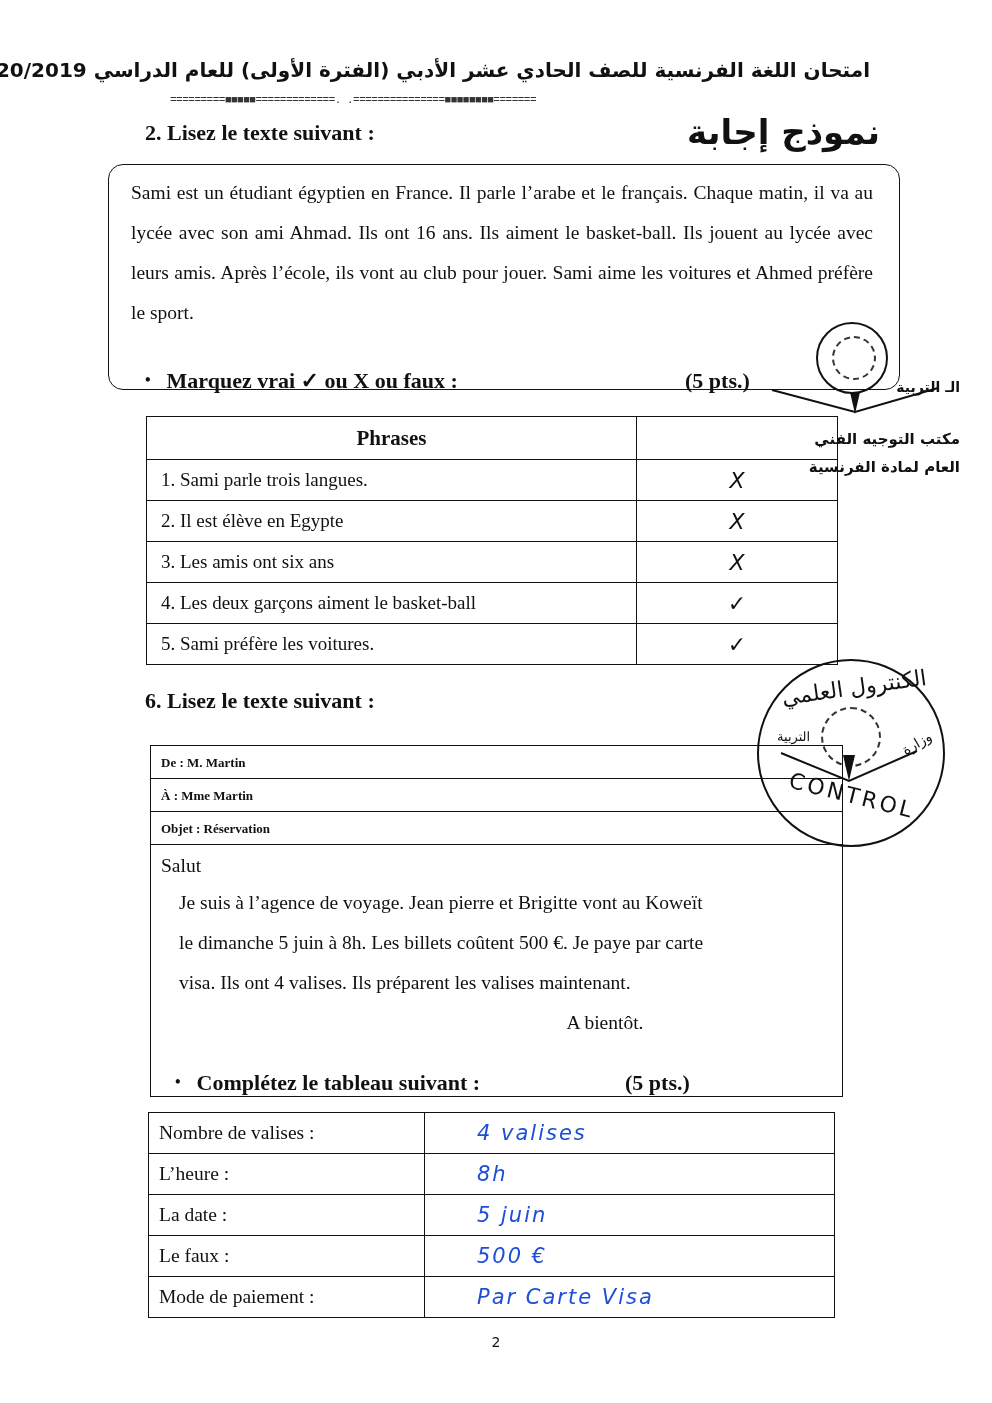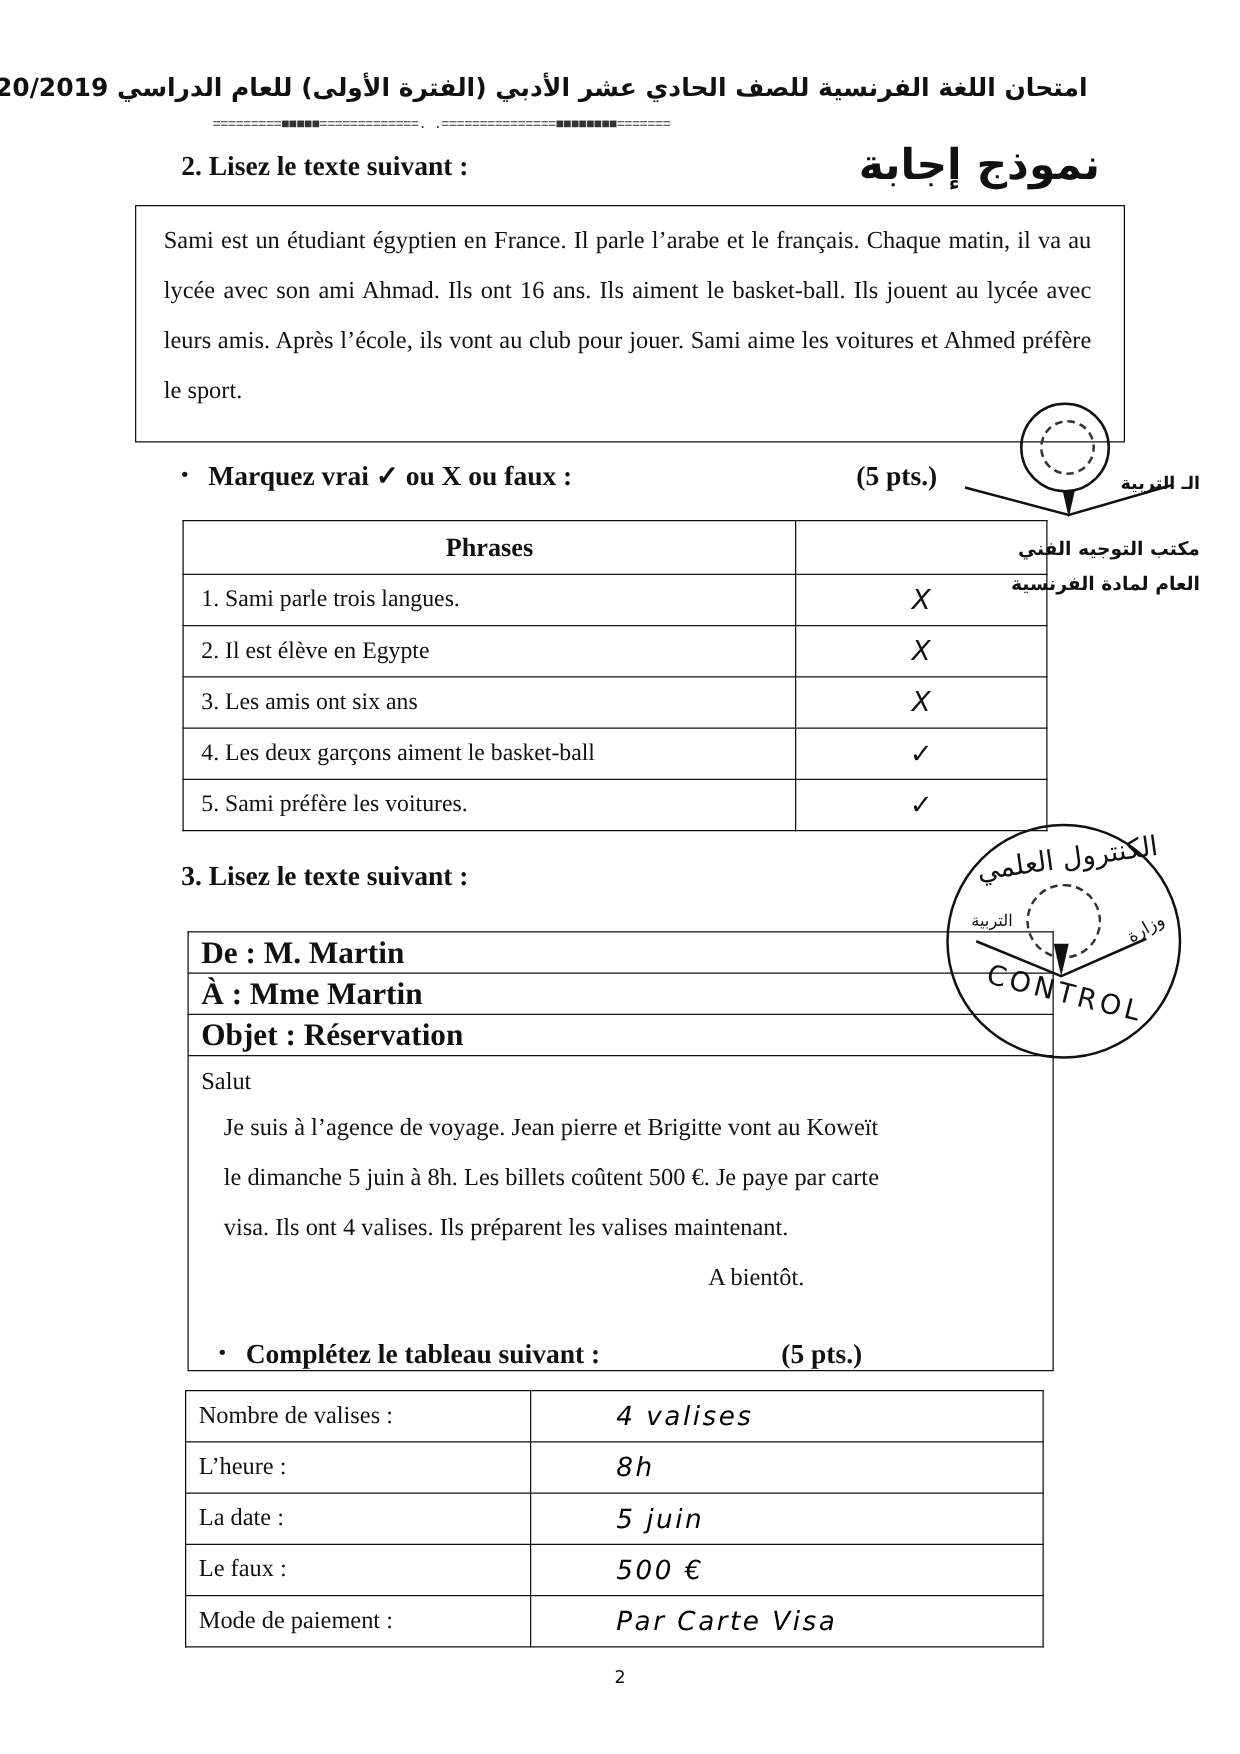--- a/index.html
+++ b/index.html
@@ -7,43 +7,43 @@
          font-family: "Liberation Serif", "DejaVu Serif", serif; color: #111; }
   .abs { position: absolute; }
   .header-ar { left: 120px; top: 58px; width: 750px; text-align: center; font-size: 20px; font-weight: bold;
                font-family: "DejaVu Sans", "Liberation Sans", sans-serif; direction: rtl; white-space: nowrap; }
   .sep { left: 170px; top: 94px; width: 650px; font-family: "Liberation Mono", monospace; font-size: 11px;
          letter-spacing: -0.5px; white-space: nowrap; overflow: hidden; color: #333; }
   .section-title { font-size: 22px; font-weight: bold; }
   .stamp-ar { right: 112px; top: 112px; font-size: 34px; font-weight: bold; direction: rtl;
               font-family: "DejaVu Sans", "Liberation Sans", sans-serif; }
   .textbox { border: 1.5px solid #111; box-sizing: border-box; }
-  .tb1 { left: 108px; top: 164px; width: 792px; height: 190px; padding: 8px 26px 0 22px;
-         font-size: 19.5px; line-height: 40px; text-align: justify; }
+  .tb1 { left: 108px; top: 164px; width: 792px; height: 226px; padding: 8px 26px 0 22px;
+         font-size: 19.5px; line-height: 40px; text-align: justify; border-radius: 15px; }
   .bullet-line { font-size: 22px; font-weight: bold; white-space: nowrap; }
   .bullet-line .dot { font-size: 16px; margin-right: 16px; vertical-align: 3px; }
   table { border-collapse: collapse; }
   .vf-table { left: 146px; top: 416px; width: 692px; font-size: 19px; }
   .vf-table td, .vf-table th { border: 1.2px solid #111; height: 40px; padding: 0 0 0 14px; }
   .vf-table th { font-size: 21px; height: 42px; padding: 0; }
   .vf-table td.mark { width: 200px; text-align: center; padding: 0; font-family: "DejaVu Sans", sans-serif;
                       font-size: 22px; font-style: italic; }
   .letter { left: 150px; top: 745px; width: 693px; }
   .letter .hdr { border: 1.2px solid #111; border-bottom: none; height: 33px; line-height: 33px;
-                 font-size: 25px; font-weight: bold; padding-left: 10px; box-sizing: border-box; }
+                 font-size: 13px; font-weight: bold; padding-left: 10px; box-sizing: border-box; }
   .letter .body { border: 1.2px solid #111; height: 253px; box-sizing: border-box; padding: 4px 3px 0 10px;
                   font-size: 19.5px; }
   .letter .body .salut { line-height: 34px; }
   .letter .body p { margin: 0; padding-left: 18px; line-height: 40px; }
   .letter .body .sign { text-align: center; padding-left: 210px; }
   .fill-table { left: 148px; top: 1112px; width: 687px; font-size: 19.5px; }
   .fill-table td { border: 1.2px solid #111; height: 40px; padding: 0 0 0 10px; }
   .fill-table td.label { width: 265px; }
   .fill-table td.answer { font-family: "DejaVu Sans", sans-serif; font-style: italic; font-size: 21px;
-                          padding-left: 68px; color: #000000; letter-spacing: 2px; }
+                          padding-left: 52px; color: #1d4ed8; letter-spacing: 2px; }
   .page-num { left: 0; width: 992px; top: 1334px; text-align: center; font-size: 14px;
               font-family: "DejaVu Sans", sans-serif; }
   .stamp { border: 2px solid #111; border-radius: 50%; }
   .stamp1 { left: 816px; top: 322px; width: 68px; height: 68px; }
   .stamp1 .emblem { position: absolute; left: 14px; top: 12px; width: 40px; height: 40px; border-radius: 50%;
                     border: 2px dashed #333; }
   .stamp1-wing { left: 770px; top: 386px; width: 170px; height: 30px; }
   .stamp1-text { left: 760px; top: 372px; width: 200px; font-size: 14px; font-weight: bold; direction: rtl;
                  font-family: "DejaVu Sans", sans-serif; text-align: right; line-height: 30px; }
   .stamp2 { left: 757px; top: 659px; width: 184px; height: 184px; }
@@ -105,21 +105,21 @@
     <td>4.  Les deux garçons aiment le basket-ball</td>
     <td class="mark">✓</td>
   </tr>
   <tr>
     <td>5.  Sami préfère les voitures.</td>
     <td class="mark">✓</td>
   </tr>
 </tbody>
   </table>
 
-<div class="abs section-title" style="left:145px; top:688px;">3. Lisez le texte suivant :</div>
+<div class="abs section-title" style="left:145px; top:688px;">6. Lisez le texte suivant :</div>
 
 <div class="abs letter">
   <div class="hdr">De : M. Martin</div>
   <div class="hdr">À : Mme Martin</div>
   <div class="hdr">Objet : Réservation</div>
   <div class="body">
     <div class="salut">Salut</div>
     <p>Je suis à l’agence de voyage. Jean pierre et Brigitte vont au Koweït</p>
     <p>le dimanche 5 juin à 8h. Les billets coûtent 500 €. Je paye par carte</p>
     <p>visa. Ils ont 4 valises. Ils préparent les valises maintenant.</p>

